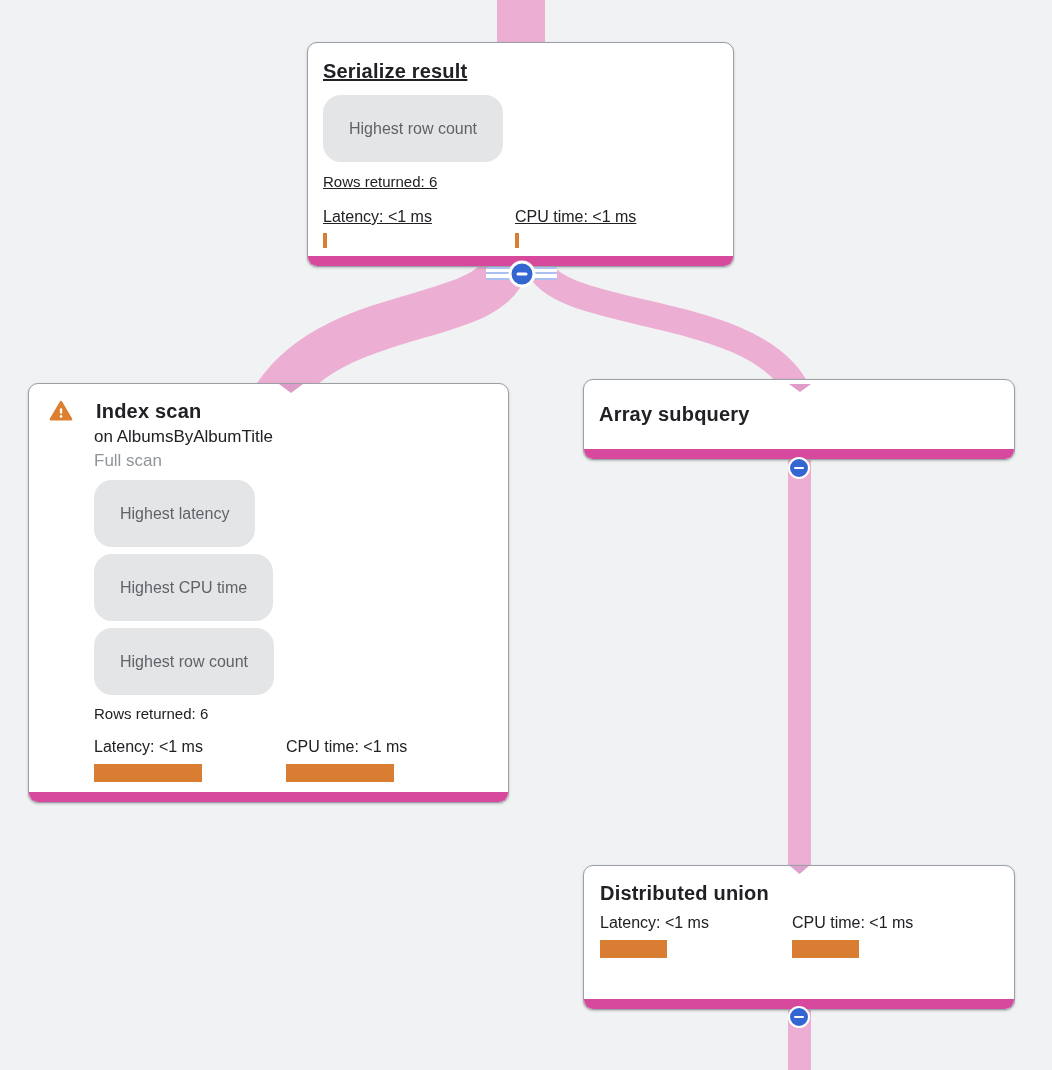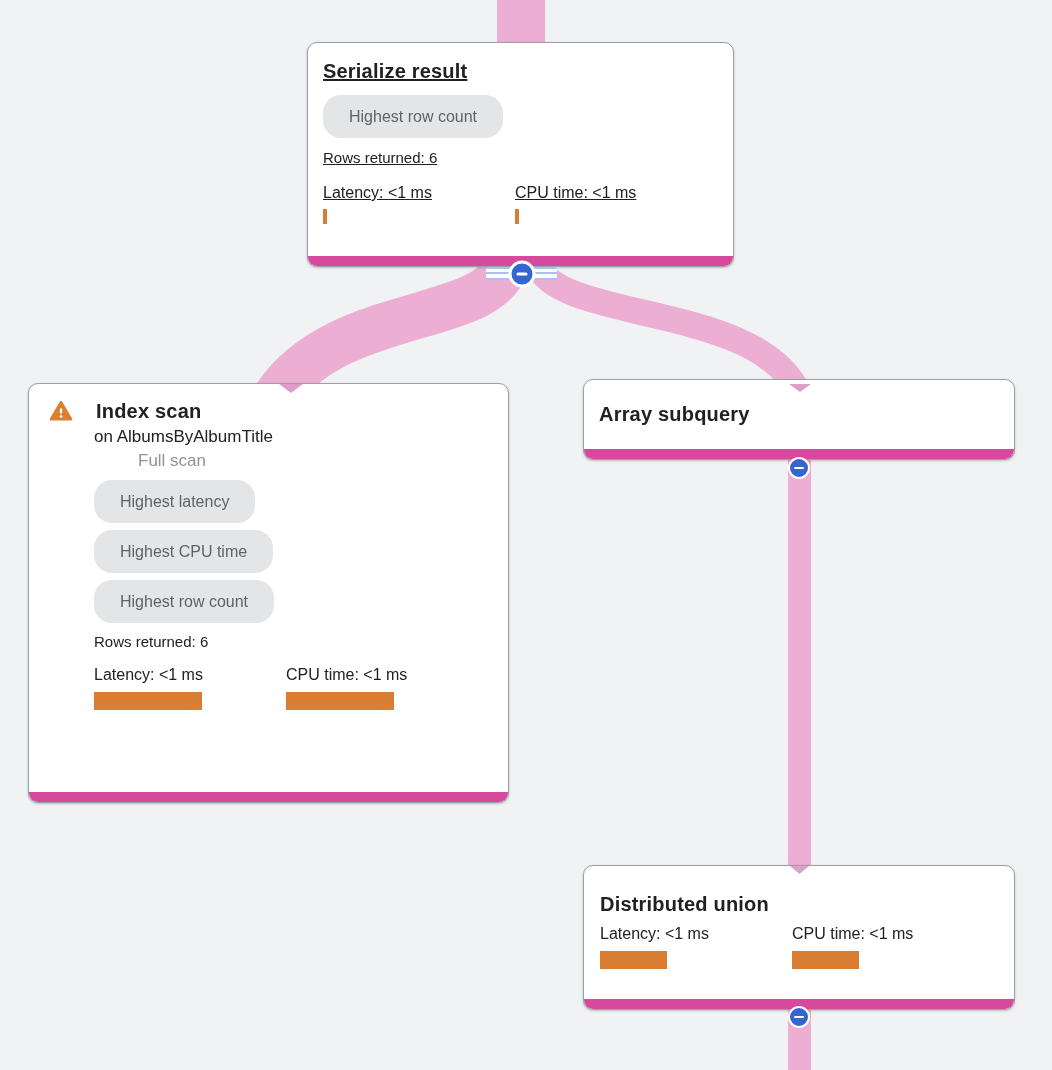--- a/index.html
+++ b/index.html
@@ -9,46 +9,46 @@
   .edge-layer{position:absolute;left:0;top:0;z-index:1;}
   .tip-layer{position:absolute;left:0;top:0;z-index:5;pointer-events:none;}
 
   
   .node{position:absolute;z-index:2;background:#fff;border:1px solid #9aa0a6;border-radius:10px;
         box-shadow:0 1px 2px rgba(60,64,67,.18),0 1px 3px rgba(60,64,67,.12);
         overflow:hidden;color:#202124;box-sizing:border-box;}
   .accent-bar{position:absolute;left:0;bottom:0;width:100%;height:10px;background:#d6499c;}
   .node-title{font-size:20px;font-weight:600;letter-spacing:.2px;color:#202124;line-height:28px;}
   .title-row{display:flex;align-items:center;gap:23px;}
-  .badge{display:inline-block;height:35px;line-height:35px;padding:4px 26px;border-radius:18px;
+  .badge{display:inline-block;height:35px;line-height:35px;padding:16px 26px;border-radius:18px;
          background:#e4e5e7;color:#5f6368;font-size:16px;font-weight:500;white-space:nowrap;}
   .badge-row{margin-top:7px;}
   .meta{font-size:17px;line-height:24px;color:#202124;}
-  .meta.muted{color:#8f949a;margin-left:44px;}
+  .meta.muted{color:#8f949a;}
   .rows-line{font-size:15px;line-height:23px;color:#202124;}
   .stats{display:flex;}
   .stat{width:192px;}
   .stat-label{font-size:16px;line-height:22px;color:#202124;white-space:nowrap;}
   .bar{background:#d97d33;height:18px;margin-top:6px;}
 
   .node-serialize{left:307px;top:42px;width:427px;height:225px;padding:14px 16px 0 15px;text-decoration:underline;}
   .node-serialize .badge-row{margin-top:10px;}
   .node-serialize .rows-line{margin-top:8px;}
   .node-serialize .stats{margin-top:13px;}
   .node-serialize .bar{height:15px;margin-top:5px;}
 
   .node-index{left:28px;top:383px;width:481px;height:420px;padding:13px 16px 0 20px;}
   .node-index .content{margin-left:45px;}
   .node-index .content .meta:first-child{}
   .node-index .rows-line{margin-top:7px;}
   .node-index .stats{margin-top:11px;}
 
   .node-array{left:583px;top:379px;width:432px;height:81px;padding:20px 16px 0 15px;}
 
-  .node-union{left:583px;top:865px;width:432px;height:145px;padding:24px 16px 0 16px;}
+  .node-union{left:583px;top:865px;width:432px;height:145px;padding:13px 16px 0 16px;}
   .node-union .stats{margin-top:5px;}
 
   
   .collapse-handle{position:absolute;left:486px;top:267px;width:71px;height:14px;z-index:6;cursor:pointer;}
   .handle-stripes{width:100%;height:13px;border-radius:2px;
       background:linear-gradient(to bottom,#aac1f0 0 2px,#fff 2px 5.5px,#aac1f0 5.5px 7.5px,#fff 7.5px 11px,#aac1f0 11px 13px);}
   .handle-circle{position:absolute;left:50%;top:50%;transform:translate(-50%,-50%);
       width:21px;height:21px;border-radius:50%;background:#3366d0;border:3px solid #fff;
       display:flex;align-items:center;justify-content:center;}
   .handle-circle::after{content:"";width:11px;height:3px;background:#fff;border-radius:1.5px;}

